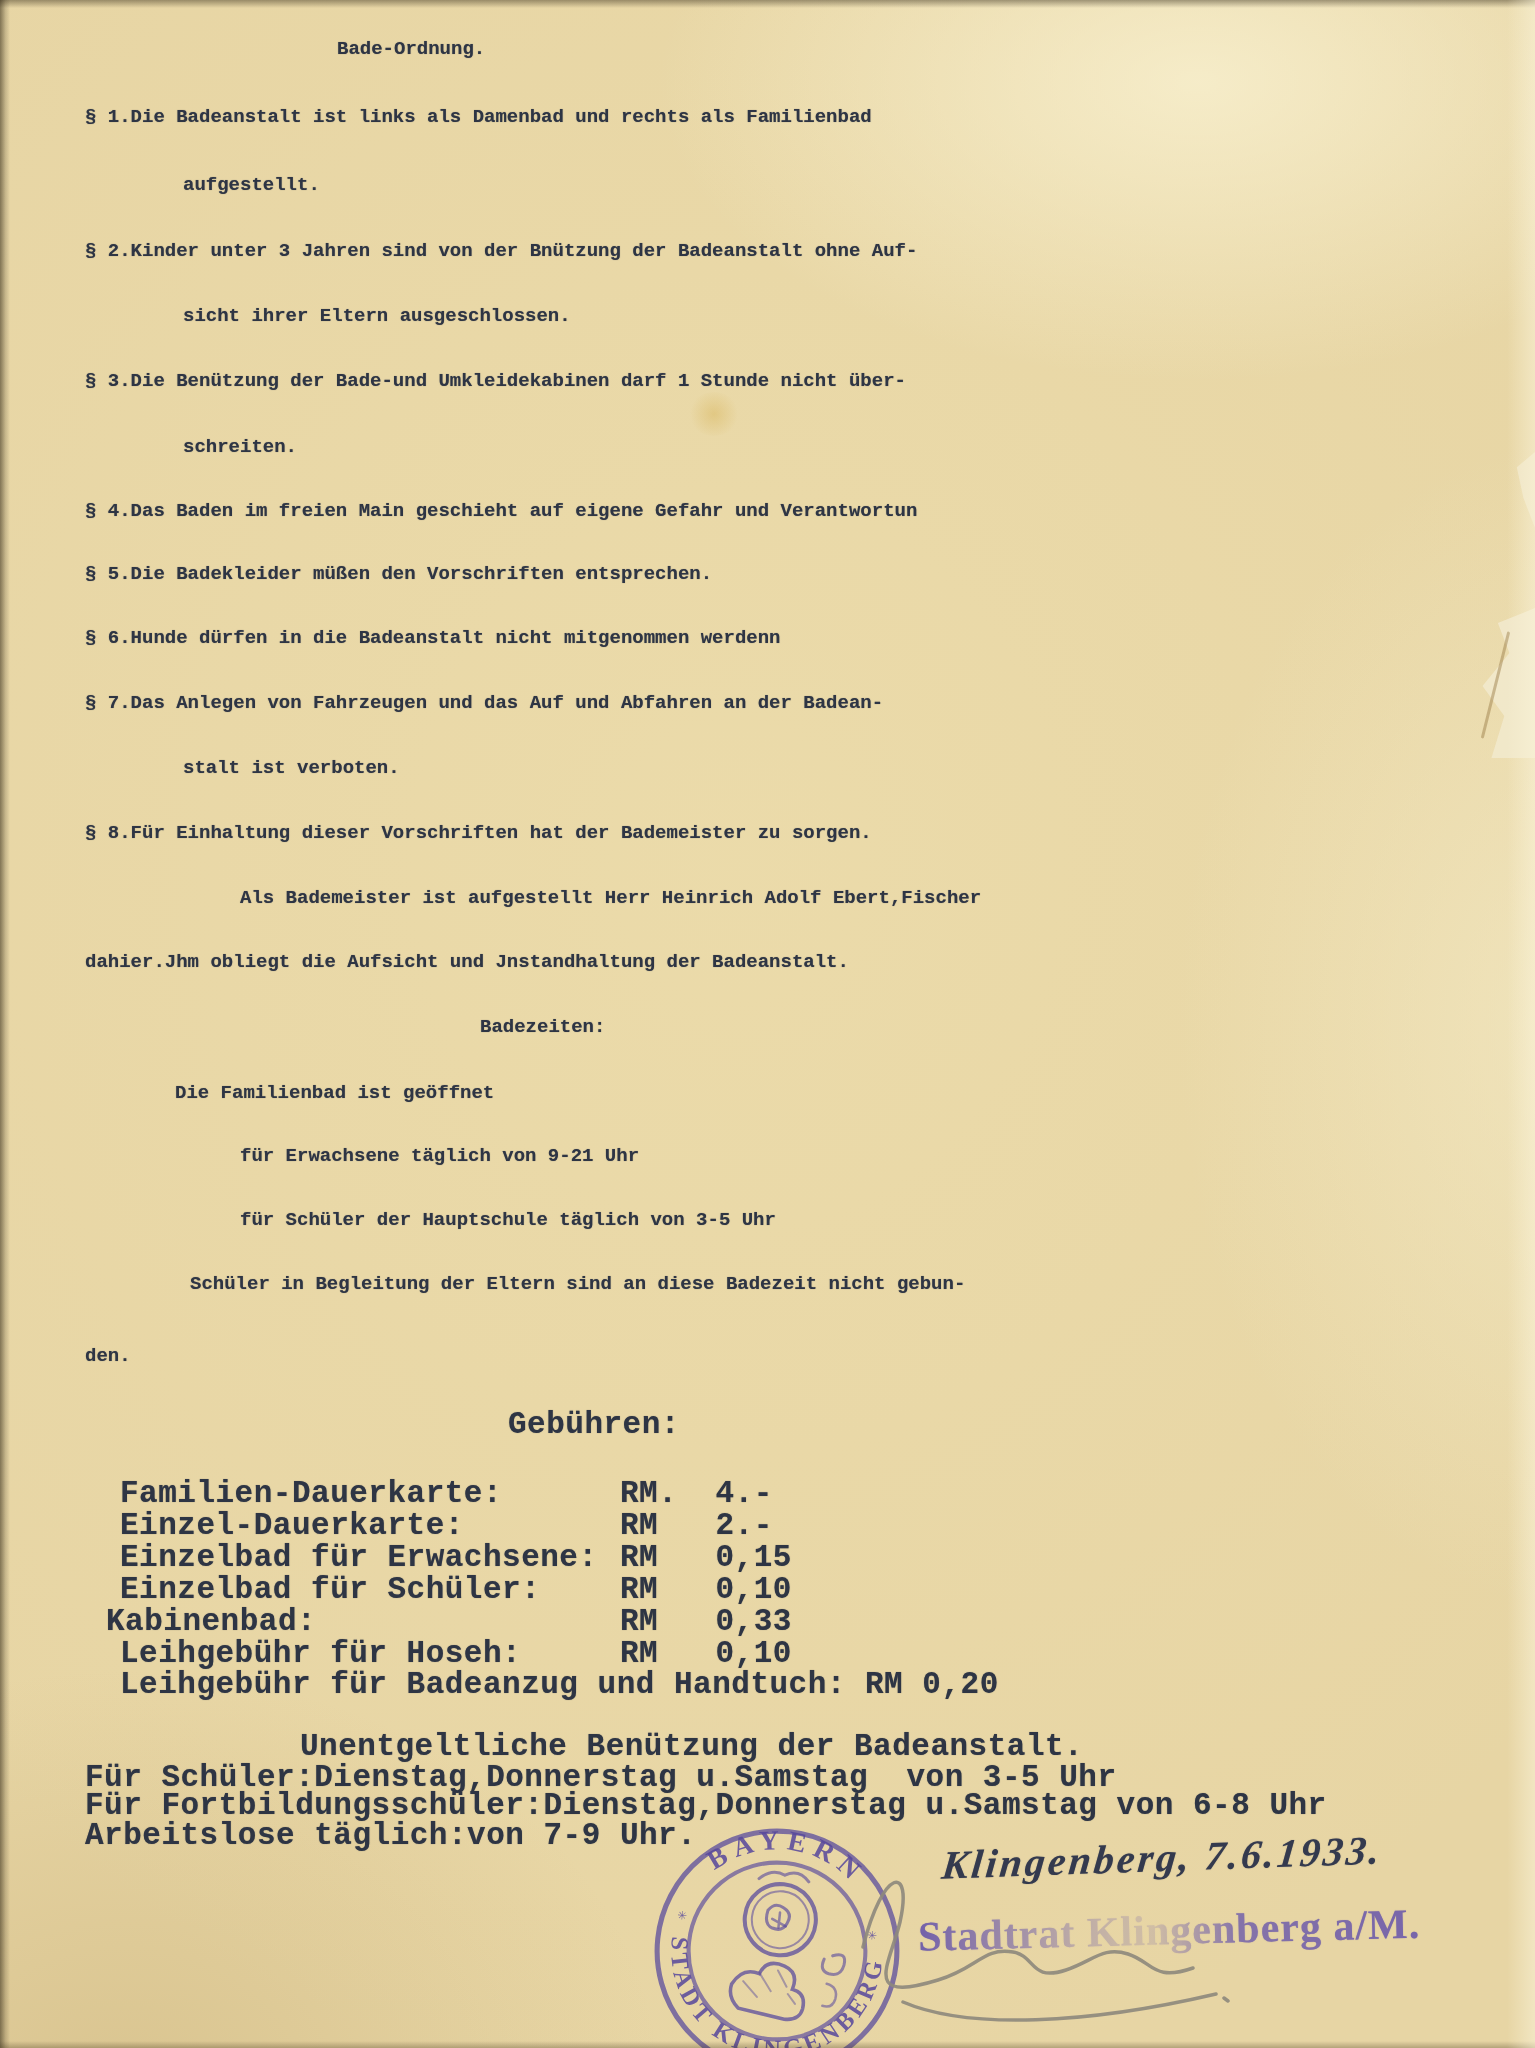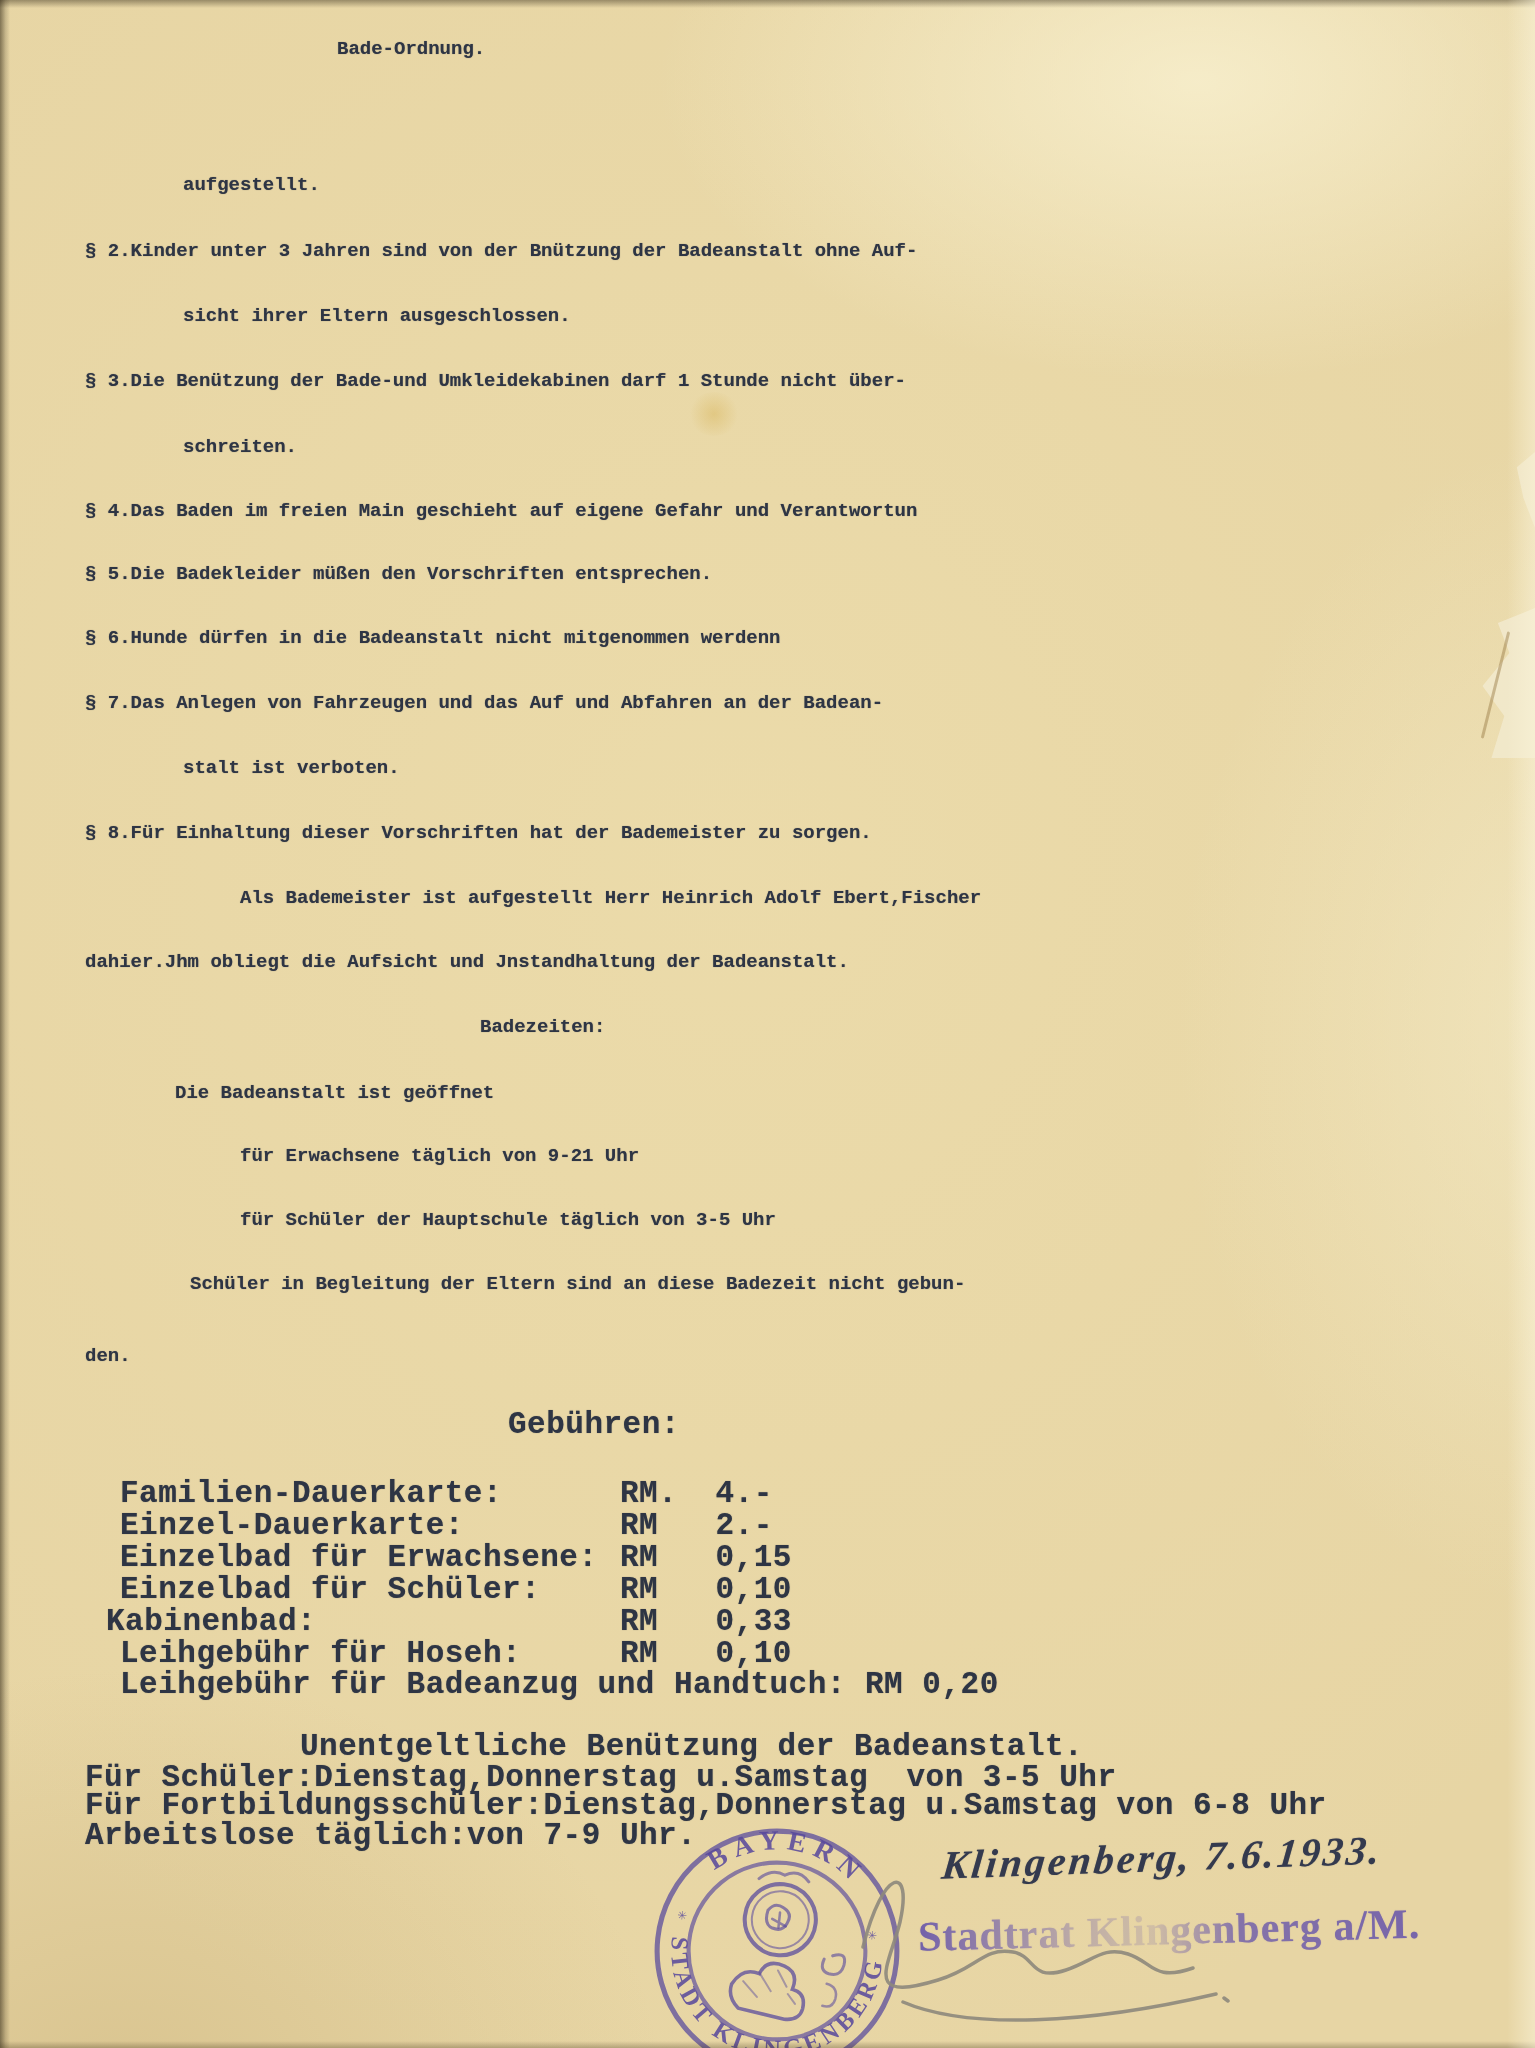--- a/index.html
+++ b/index.html
@@ -57,36 +57,37 @@
   }
   .signature{position:absolute;left:808px;top:1852px;width:440px;height:196px;}
 </style>
 </head>
 <body>
 
 <div class="paper">
 
   <div class="tl t24" style="left:337px;top:40px">Bade-Ordnung.</div>
 
+  <div class="tl t24" style="left:85px;top:108px">§ 1.Die Badeanstalt ist links als Damenbad und rechts als Familienbad</div>
   <div class="tl t24" style="left:183px;top:176px">aufgestellt.</div>
   <div class="tl t24" style="left:85px;top:242px">§ 2.Kinder unter 3 Jahren sind von der Bnützung der Badeanstalt ohne Auf-</div>
   <div class="tl t24" style="left:183px;top:307px">sicht ihrer Eltern ausgeschlossen.</div>
   <div class="tl t24" style="left:85px;top:372px">§ 3.Die Benützung der Bade-und Umkleidekabinen darf 1 Stunde nicht über-</div>
   <div class="tl t24" style="left:183px;top:438px">schreiten.</div>
   <div class="tl t24" style="left:85px;top:502px">§ 4.Das Baden im freien Main geschieht auf eigene Gefahr und Verantwortun</div>
   <div class="tl t24" style="left:85px;top:565px">§ 5.Die Badekleider müßen den Vorschriften entsprechen.</div>
   <div class="tl t24" style="left:85px;top:629px">§ 6.Hunde dürfen in die Badeanstalt nicht mitgenommen werdenn</div>
   <div class="tl t24" style="left:85px;top:694px">§ 7.Das Anlegen von Fahrzeugen und das Auf und Abfahren an der Badean-</div>
   <div class="tl t24" style="left:183px;top:759px">stalt ist verboten.</div>
   <div class="tl t24" style="left:85px;top:824px">§ 8.Für Einhaltung dieser Vorschriften hat der Bademeister zu sorgen.</div>
   <div class="tl t24" style="left:240px;top:889px">Als Bademeister ist aufgestellt Herr Heinrich Adolf Ebert,Fischer</div>
   <div class="tl t24" style="left:85px;top:953px">dahier.Jhm obliegt die Aufsicht und Jnstandhaltung der Badeanstalt.</div>
 
   <div class="tl t24" style="left:480px;top:1018px">Badezeiten:</div>
-  <div class="tl t24" style="left:175px;top:1084px">Die Badeanstalt ist geöffnet</div>
+  <div class="tl t24" style="left:175px;top:1084px">Die Familienbad ist geöffnet</div>
   <div class="tl t24" style="left:240px;top:1147px">für Erwachsene täglich von 9-21 Uhr</div>
   <div class="tl t24" style="left:240px;top:1211px">für Schüler der Hauptschule täglich von 3-5 Uhr</div>
   <div class="tl t24" style="left:190px;top:1275px">Schüler in Begleitung der Eltern sind an diese Badezeit nicht gebun-</div>
   <div class="tl t24" style="left:85px;top:1347px">den.</div>
 
   <div class="tl t31" style="left:508px;top:1409px">Gebühren:</div>
   <div class="tl t31" style="left:120px;top:1478px">Familien-Dauerkarte:</div>
   <div class="tl t31" style="left:620px;top:1478px">RM.  4.-</div>
   <div class="tl t31" style="left:120px;top:1510px">Einzel-Dauerkarte:</div>
   <div class="tl t31" style="left:620px;top:1510px">RM   2.-</div>

